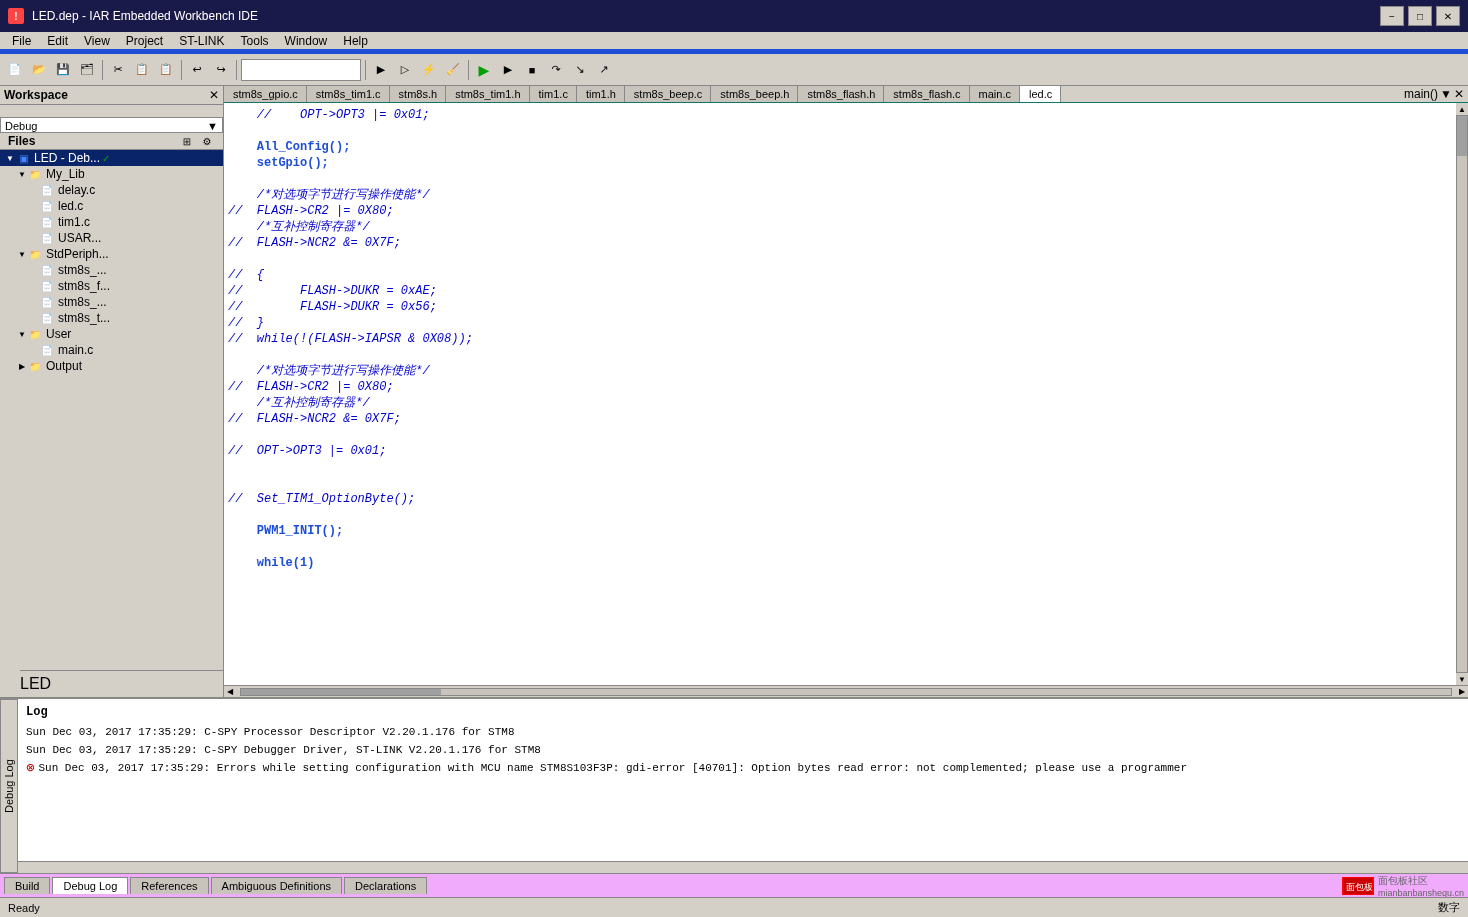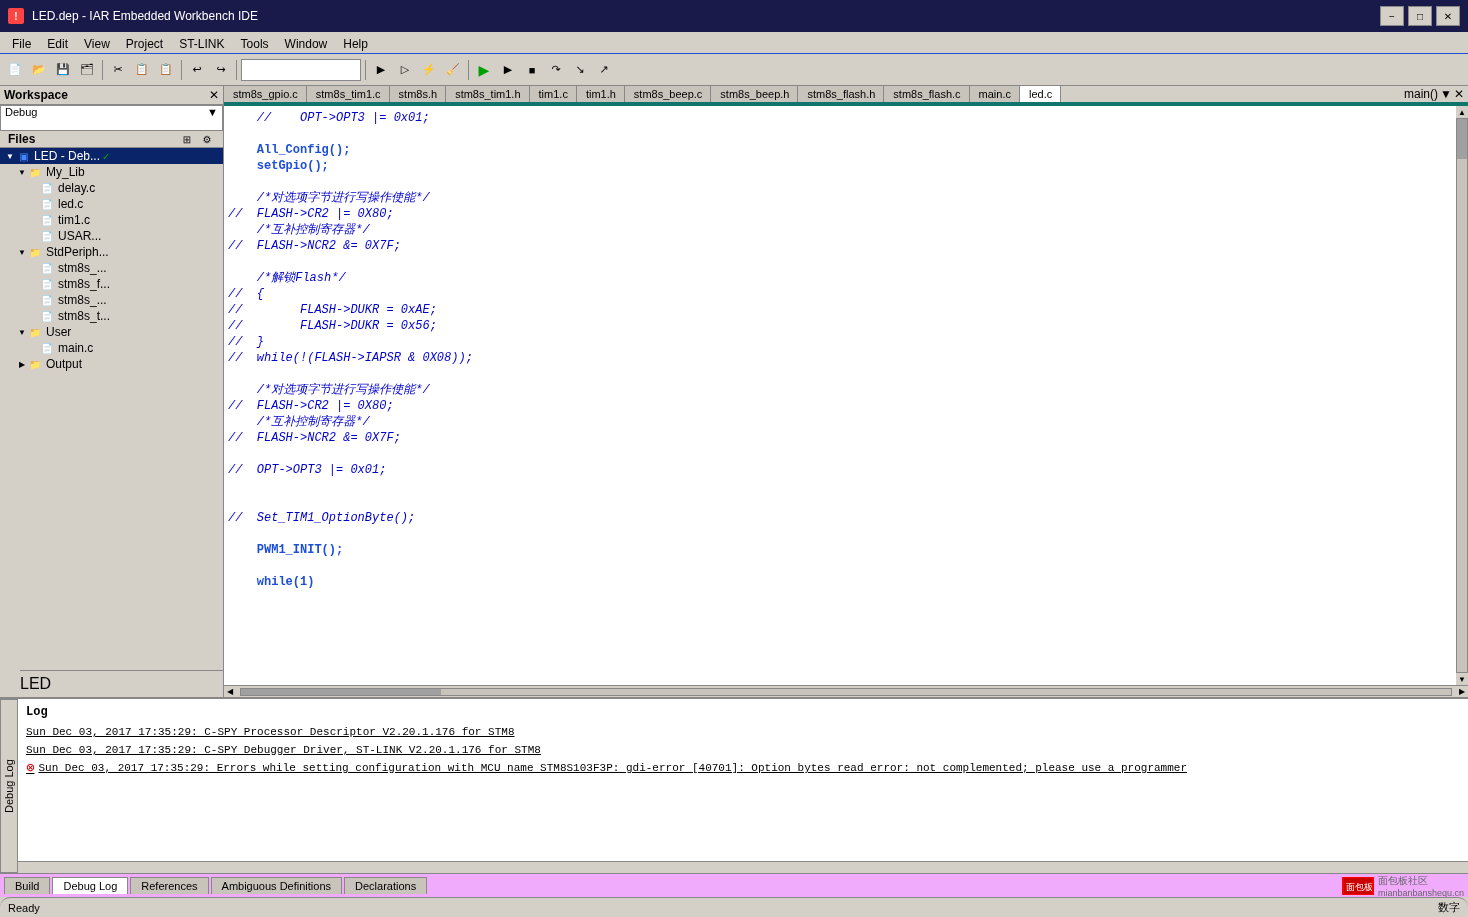--- a/index.html
+++ b/index.html
@@ -6,90 +6,90 @@
     body { font-family: 'Segoe UI', Tahoma, sans-serif; font-size: 12px; background: #d4d0c8; color: #000; width: 1468px; height: 917px; overflow: hidden; display: flex; flex-direction: column; }
 
     
     .title-bar { background: #1a1a4a; color: #fff; height: 32px; display: flex; align-items: center; justify-content: space-between; padding: 0 8px; flex-shrink: 0; }
     .title-bar-left { display: flex; align-items: center; gap: 8px; font-size: 12px; }
     .title-bar-icon { width: 16px; height: 16px; background: #ff4444; border-radius: 2px; display: flex; align-items: center; justify-content: center; color: #fff; font-size: 10px; font-weight: bold; }
     .title-bar-buttons { display: flex; gap: 4px; }
     .title-btn { width: 24px; height: 20px; background: #d4d0c8; border: 1px solid #888; display: flex; align-items: center; justify-content: center; font-size: 10px; cursor: pointer; color: #000; }
 
     
-    .menu-bar { background: #d4d0c8; height: 22px; display: flex; align-items: flex-end; padding: 0 4px; border-bottom: 1px solid #1d4ed8; flex-shrink: 0; }
+    .menu-bar { background: #d4d0c8; height: 22px; display: flex; align-items: center; padding: 0 4px; border-bottom: 5px solid #1d4ed8; flex-shrink: 0; }
     .menu-item { padding: 2px 8px; font-size: 12px; cursor: pointer; }
 
     
     .toolbar { background: #d4d0c8; height: 32px; display: flex; align-items: center; padding: 2px 4px; border-bottom: 1px solid #888; flex-shrink: 0; gap: 2px; }
     .tb-btn { width: 22px; height: 22px; background: #d4d0c8; border: 1px solid transparent; display: flex; align-items: center; justify-content: center; cursor: pointer; font-size: 11px; }
     .tb-sep { width: 1px; height: 20px; background: #888; margin: 0 2px; }
     .tb-dropdown { height: 22px; width: 120px; background: #fff; border: 1px solid #888; font-size: 11px; padding: 0 2px; }
 
     
     .main-area { display: flex; flex: 1; overflow: hidden; }
 
     
     .sidebar { width: 224px; background: #d4d0c8; border-right: 1px solid #888; display: flex; flex-direction: column; flex-shrink: 0; }
     .sidebar-header { background: #d4d0c8; border-bottom: 1px solid #888; padding: 2px 4px; display: flex; align-items: center; justify-content: space-between; }
     .sidebar-title { font-size: 12px; font-weight: bold; }
     .sidebar-close { cursor: pointer; font-size: 12px; }
-    .sidebar-dropdown { width: 100%; height: 26px; background: #fff; border: 1px solid #888; font-size: 11px; padding: 0 4px; display: flex; align-items: flex-start; justify-content: space-between; cursor: pointer; }
+    .sidebar-dropdown { width: 100%; height: 16px; background: #fff; border: 1px solid #888; font-size: 11px; padding: 0 4px; display: flex; align-items: flex-end; justify-content: space-between; cursor: pointer; margin-top: 12px; }
     .files-header { display: flex; align-items: center; justify-content: space-between; padding: 0 8px; border-bottom: 1px solid #888; }
     .files-label { font-size: 12px; font-weight: bold; }
     .files-icons { display: flex; gap: 4px; }
     .files-icon { width: 16px; height: 16px; cursor: pointer; display: flex; align-items: center; justify-content: center; font-size: 10px; }
     .tree { flex: 1; overflow-y: auto; overflow-x: hidden; }
     .tree-item { display: flex; align-items: center; padding: 1px 0; cursor: pointer; white-space: nowrap; }
     .tree-item.selected { background: #0a246a; color: #fff; }
     .tree-indent { display: inline-block; }
     .tree-expand { width: 12px; display: inline-flex; align-items: center; justify-content: center; font-size: 8px; }
     .tree-icon { width: 16px; height: 14px; display: inline-flex; align-items: center; justify-content: center; font-size: 10px; margin-right: 2px; flex-shrink: 0; }
     .folder-icon { color: #ff8c00; }
     .file-icon { color: #4444ff; }
     .check-icon { color: #00aa00; font-size: 10px; margin-left: 2px; }
     .sidebar-bottom { border-top: 1px solid #888; padding: 4px 0; font-size: 16px; margin-left: 20px; }
 
     
     .debug-log-tab { writing-mode: vertical-rl; transform: rotate(180deg); background: #d4d0c8; border: 1px solid #888; padding: 4px 2px; font-size: 11px; cursor: pointer; width: 18px; display: flex; align-items: center; justify-content: center; flex-shrink: 0; }
 
     
     .editor-area { flex: 1; display: flex; flex-direction: column; overflow: hidden; background: #fff; }
-    .tab-bar { background: #d4d0c8; display: flex; align-items: center; border-bottom: 4px solid #0f766e; flex-shrink: 0; overflow: hidden; }
+    .tab-bar { background: #d4d0c8; display: flex; align-items: center; border-bottom: 1px solid #0f766e; flex-shrink: 0; overflow: hidden; }
     .tab { padding: 2px 8px; border-right: 1px solid #888; border-left: 1px solid transparent; font-size: 11px; cursor: pointer; background: #c8c4bc; white-space: nowrap; flex-shrink: 0; }
     .tab.active { background: #fff; border-bottom: 1px solid #fff; margin-bottom: -1px; }
     .tab-end { display: flex; align-items: center; margin-left: auto; gap: 2px; padding: 0 4px; }
 
     .code-area { flex: 1; overflow: auto; background: #fff; font-family: 'Courier New', monospace; font-size: 12px; padding: 4px; position: relative; }
     .code-line { display: flex; min-height: 16px; line-height: 16px; }
     .line-comment { color: #0000cd; font-style: italic; }
     .line-normal { color: #1d4ed8; font-weight: bold; }
 
     .scrollbar-h { height: 12px; background: #d4d0c8; border-top: 1px solid #888; display: flex; align-items: center; }
     .scrollbar-h-track { flex: 1; height: 8px; background: #c8c4bc; margin: 0 4px; border: 1px solid #888; }
     .scrollbar-h-thumb { width: 200px; height: 100%; background: #a0a0a0; }
     .scrollbar-arrow { width: 12px; height: 12px; display: flex; align-items: center; justify-content: center; font-size: 8px; cursor: pointer; }
 
     
     .bottom-panel { height: 200px; border-top: 2px solid #888; display: flex; flex-direction: column; background: #fff; flex-shrink: 0; }
     .bottom-content { display: flex; flex: 1; overflow: hidden; }
     .log-area { flex: 1; overflow-y: auto; overflow-x: auto; padding: 4px 8px; font-size: 11px; font-family: 'Courier New', monospace; }
     .log-header { font-size: 12px; font-weight: bold; padding: 2px 0 4px 0; }
-    .log-line { line-height: 18px; display: flex; align-items: flex-start; gap: 4px; text-decoration: underline; }
+    .log-line { line-height: 18px; display: flex; align-items: flex-start; gap: 4px; }
     .log-error-icon { color: #cc0000; font-size: 14px; flex-shrink: 0; }
     .log-scrollbar-h { height: 12px; background: #d4d0c8; border-top: 1px solid #888; }
     .bottom-tabs { display: flex; align-items: center; padding: 0 4px; border-top: 1px solid #888; background: #f0abfc; flex-shrink: 0; height: 24px; }
     .bottom-tab { padding: 2px 10px; font-size: 11px; cursor: pointer; border: 1px solid #888; border-bottom: none; background: #c8c4bc; margin-right: 2px; }
     .bottom-tab.active { background: #fff; }
     .bottom-watermark { margin-left: auto; display: flex; align-items: center; gap: 4px; }
     .watermark-box { width: 32px; height: 18px; background: #ff0000; display: flex; align-items: center; justify-content: center; }
     .watermark-text { font-size: 10px; color: #666; }
 
     
-    .status-bar { height: 20px; background: #d4d0c8; border-top: 1px solid #888; display: flex; align-items: center; padding: 0 8px; font-size: 11px; flex-shrink: 0; justify-content: space-between; border-radius: 10px; }
+    .status-bar { height: 20px; background: #d4d0c8; border-top: 1px solid #888; display: flex; align-items: center; padding: 0 8px; font-size: 11px; flex-shrink: 0; justify-content: space-between; }
 
     
     .vertical-scroll { width: 12px; background: #d4d0c8; display: flex; flex-direction: column; align-items: center; flex-shrink: 0; }
     .vs-arrow { width: 12px; height: 12px; display: flex; align-items: center; justify-content: center; font-size: 8px; cursor: pointer; }
     .vs-track { flex: 1; width: 100%; background: #c8c4bc; border: 1px solid #888; }
     .vs-thumb { width: 100%; height: 40px; background: #a0a0a0; }
 
     .editor-with-scroll { display: flex; flex: 1; overflow: hidden; }
   </style>
 </head>
@@ -311,23 +311,20 @@
         <div class="code-line">
           <span class="line-comment">&nbsp;&nbsp;&nbsp;&nbsp;/*互补控制寄存器*/</span>
         </div>
         <div class="code-line">
           <span class="line-comment">//&nbsp;&nbsp;FLASH-&gt;NCR2 &amp;= 0X7F;</span>
         </div>
         <div class="code-line">
             <span>&nbsp;</span>
           </div>
         <div class="code-line">
-          <span class="line-comment">&nbsp;&nbsp;&nbsp;&nbsp;/*解锁Flash*/</span>
-        </div>
-        <div class="code-line">
           <span class="line-comment">//&nbsp;&nbsp;{</span>
         </div>
         <div class="code-line">
           <span class="line-comment">//&nbsp;&nbsp;&nbsp;&nbsp;&nbsp;&nbsp;&nbsp;&nbsp;FLASH-&gt;DUKR = 0xAE;</span>
         </div>
         <div class="code-line">
           <span class="line-comment">//&nbsp;&nbsp;&nbsp;&nbsp;&nbsp;&nbsp;&nbsp;&nbsp;FLASH-&gt;DUKR = 0x56;</span>
         </div>
         <div class="code-line">
           <span class="line-comment">//&nbsp;&nbsp;}</span>

